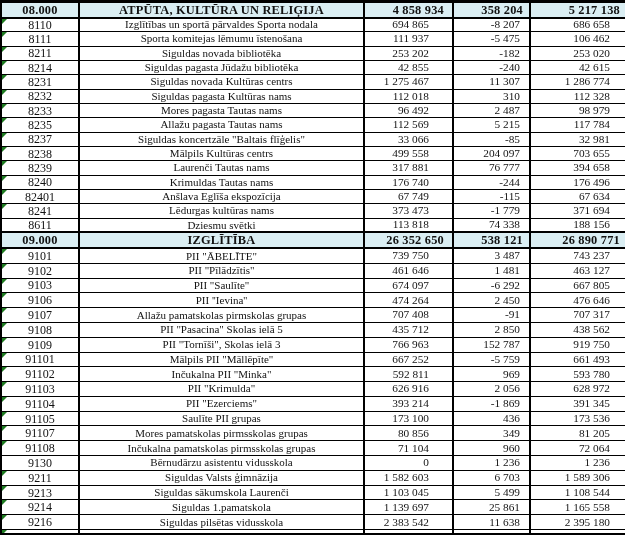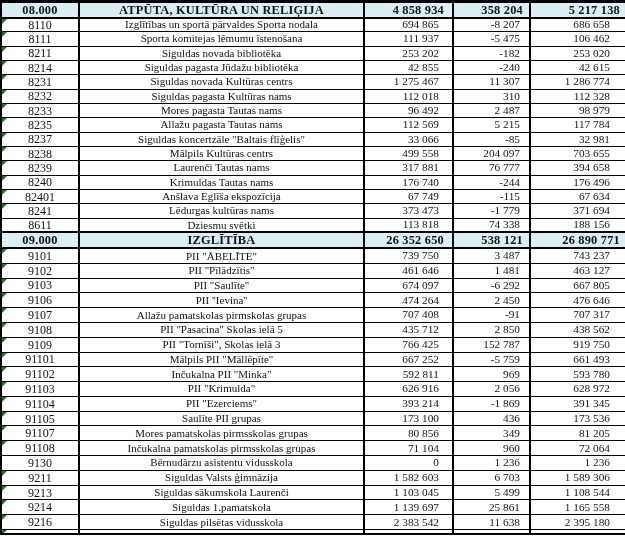--- a/index.html
+++ b/index.html
@@ -36,21 +36,21 @@
     background: var(--section-bg, #DAEEF3);
     border-top-width: 2px;
     border-bottom-width: 2px;
     font-weight: bold;
     font-size: 12.4px;
     letter-spacing: 0.2px;
   }
   td.code { text-align: center; font-size: 12px; position: relative; }
   td.name { text-align: center; font-size: 11px; margin-left: 25px; }
   td.num  { text-align: right;  font-size: 11.3px; }
-  td.v1 { padding-right: 13px; }
+  td.v1 { padding-right: 23px; }
   td.v2 { padding-right: 9px;  }
   td.v3 { padding-right: 15px; padding-left: 24px; }
   tr.section td.v1 { padding-right: 8px; }
   tr.section td.v2 { padding-right: 6px; }
   tr.section td.v3 { padding-right: 5px; }
   .tri {
     position: absolute; top: 0; left: 0;
     width: 0; height: 0;
     border-top: 5px solid var(--triangle, #1E7B21);
     border-right: 5px solid transparent;
@@ -225,21 +225,21 @@
       <tr class="detail gb">
         <td class="code"><span class="tri"></span><span>9108</span></td>
         <td class="name">PII "Pasacina" Skolas ielā 5</td>
         <td class="num v1">435 712</td>
         <td class="num v2">2 850</td>
         <td class="num v3">438 562</td>
       </tr>
       <tr class="detail gb">
         <td class="code"><span class="tri"></span><span>9109</span></td>
         <td class="name">PII "Tornīši", Skolas ielā 3</td>
-        <td class="num v1">766 425</td>
+        <td class="num v1">766 963</td>
         <td class="num v2">152 787</td>
         <td class="num v3">919 750</td>
       </tr>
       <tr class="detail gb">
         <td class="code"><span class="tri"></span><span>91101</span></td>
         <td class="name">Mālpils PII "Māllēpīte"</td>
         <td class="num v1">667 252</td>
         <td class="num v2">-5 759</td>
         <td class="num v3">661 493</td>
       </tr>

